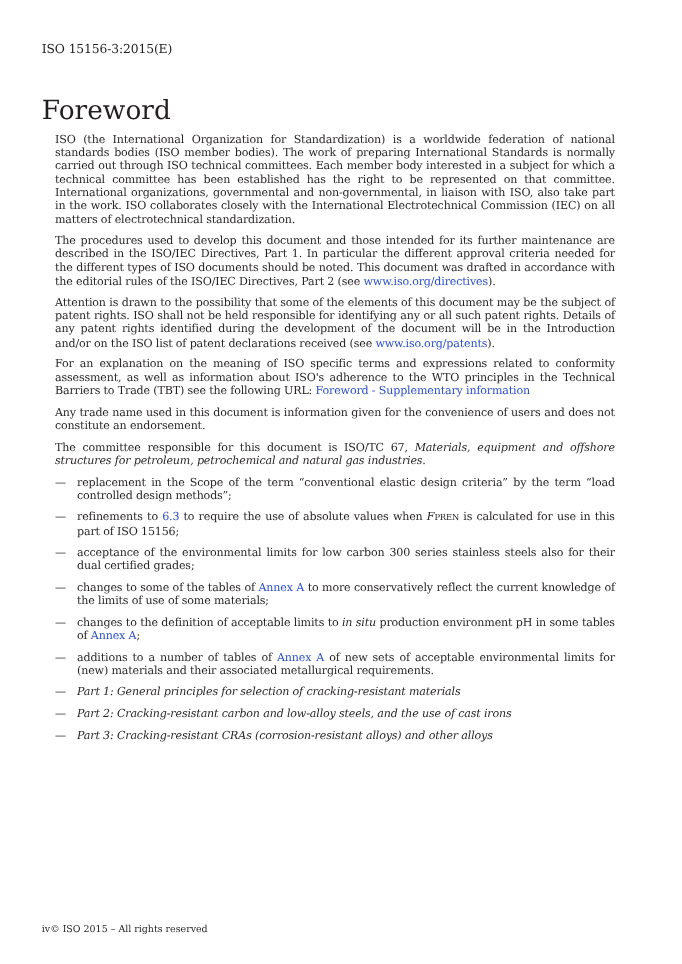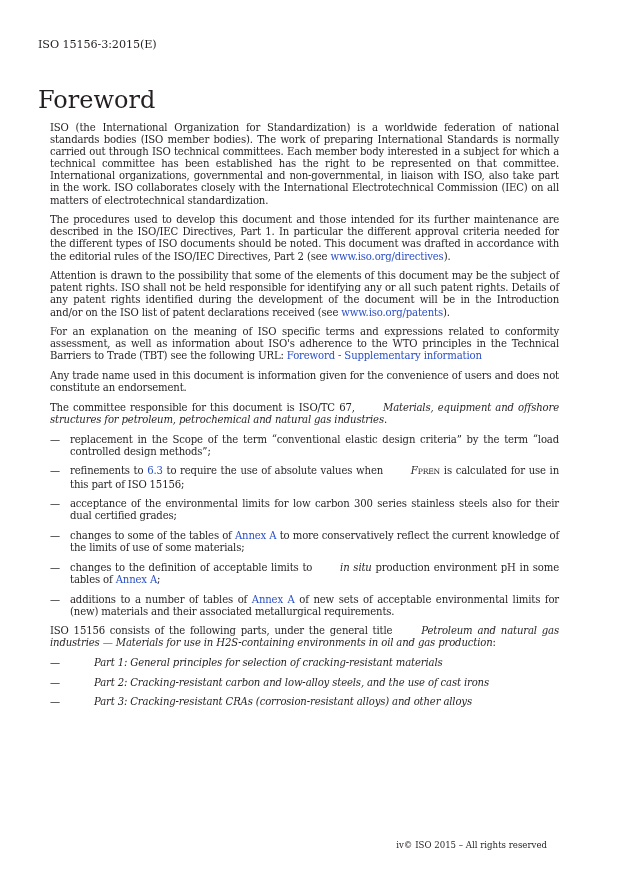--- a/index.html
+++ b/index.html
@@ -8,22 +8,22 @@
   .page { position: absolute; left: 38px; top: 0; width: 509px; }
   .doc-id { position: absolute; top: 38px; left: 0; font-weight: normal; font-size: 11.2px; letter-spacing: -0.1px; }
   .title { position: absolute; top: 86px; left: 0; font-weight: normal; font-size: 24px; margin: 0; }
   .body { position: absolute; top: 122px; left: 12px; width: 509px; font-size: 10.1px; line-height: 12.1px; text-align: justify; letter-spacing: -0.15px; }
   .body p { margin: 0 0 7.6px 0; }
   .link { color: #2a4ec7; cursor: pointer; }
   .dash-item { display: flex; margin: 0 0 7.6px 0; }
   .dash { width: 20px; flex: 0 0 20px; }
   .dash-text { flex: 1; text-align: justify; }
   .sub { font-size: 7.6px; font-style: normal; }
-  i { font-style: italic; margin-left: 24px; }
-  .footer { position: absolute; top: 840px; left: 0; width: 509px; font-size: 8.6px; display: flex; justify-content: flex-end; }
+  i { font-style: italic; }
+  .footer { position: absolute; top: 840px; left: 0; width: 509px; font-size: 8.6px; display: flex; justify-content: flex-start; }
 </style>
 </head>
 <body>
 
 <div class="page">
   <div class="doc-id">ISO 15156-3:2015(E)</div>
   <h1 class="title">Foreword</h1>
 
   <div class="body">
     <p>ISO (the International Organization for Standardization) is a worldwide federation of national standards bodies (ISO member bodies). The work of preparing International Standards is normally carried out through ISO technical committees. Each member body interested in a subject for which a technical committee has been established has the right to be represented on that committee. International organizations, governmental and non-governmental, in liaison with ISO, also take part in the work. ISO collaborates closely with the International Electrotechnical Commission (IEC) on all matters of electrotechnical standardization.</p>
@@ -57,21 +57,20 @@
     </div>
     <div class="dash-item">
       <span class="dash">—</span>
       <span class="dash-text"><span>changes to the definition of acceptable limits to </span><i>in situ</i><span> production environment pH in some tables of </span><a class="link">Annex A</a><span>;</span></span>
     </div>
     <div class="dash-item">
       <span class="dash">—</span>
       <span class="dash-text"><span>additions to a number of tables of </span><a class="link">Annex A</a><span> of new sets of acceptable environmental limits for (new) materials and their associated metallurgical requirements.</span></span>
     </div>
 
-    <p><span>ISO 15156 consists of the following parts, under the general title </span><i>Petroleum and natural gas industries — Materials for use in H2S-containing environments in oil and gas production</i><span>:</span></p>
 
     <div class="dash-item">
       <span class="dash">—</span>
       <i class="dash-text">Part 1: General principles for selection of cracking-resistant materials</i>
     </div>
     <div class="dash-item">
       <span class="dash">—</span>
       <i class="dash-text">Part 2: Cracking-resistant carbon and low-alloy steels, and the use of cast irons</i>
     </div>
     <div class="dash-item">

